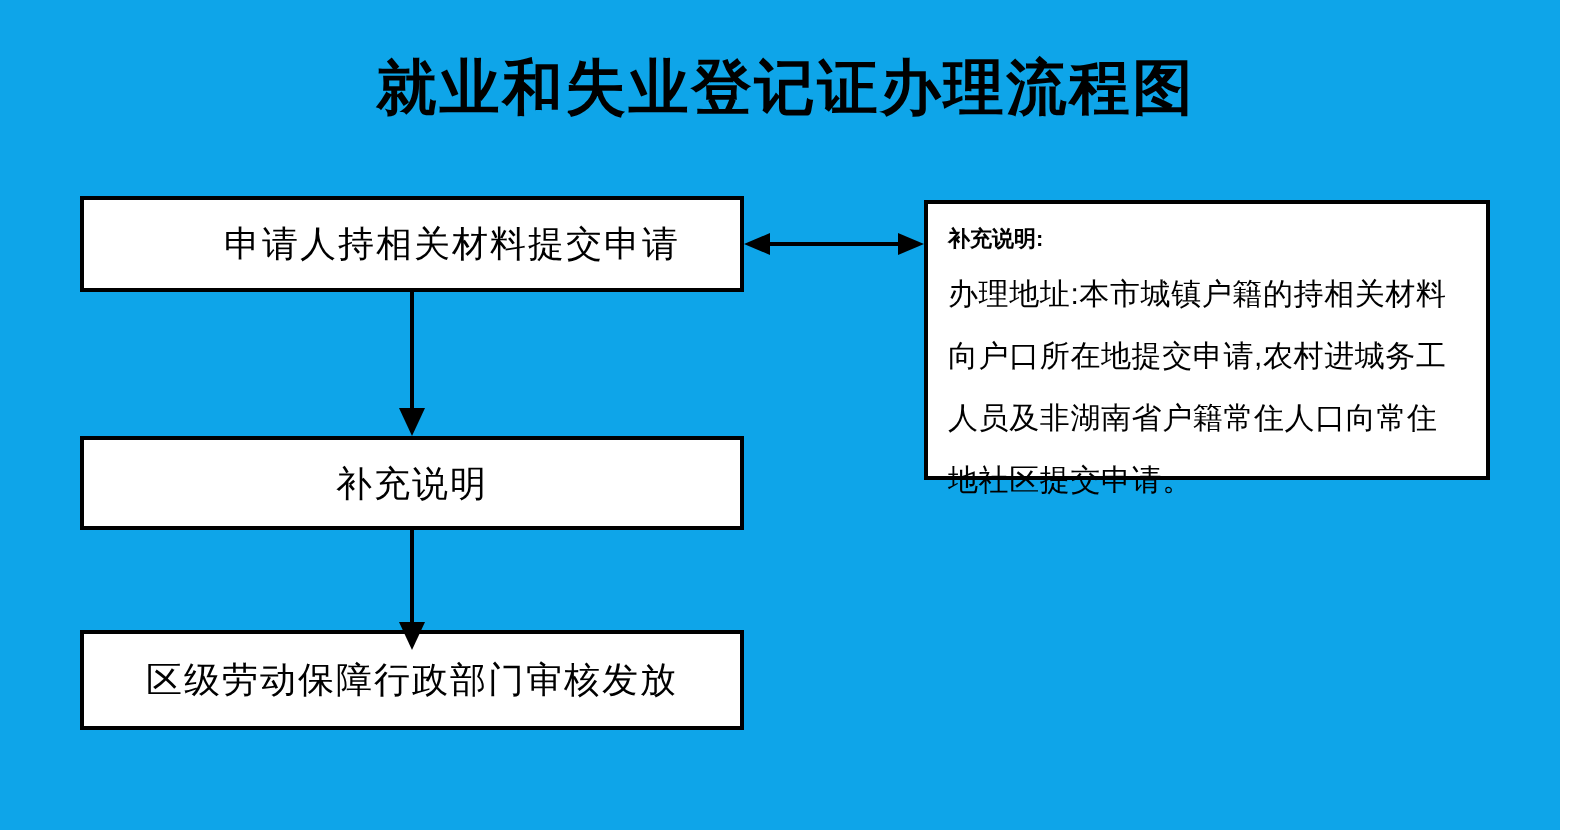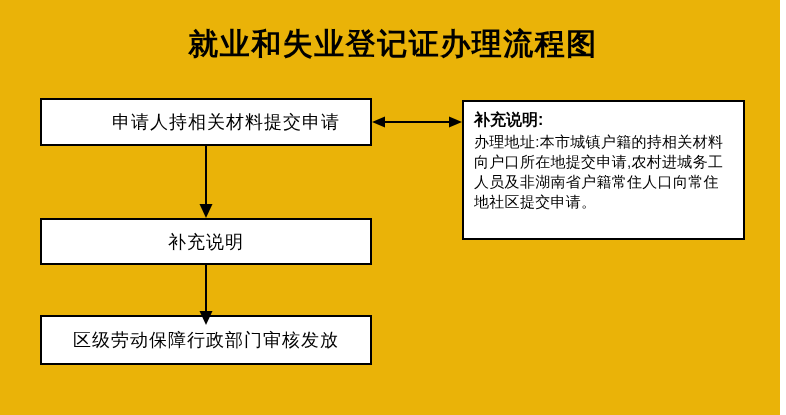--- a/index.html
+++ b/index.html
@@ -4,21 +4,21 @@
 <style>
   html, body {
     margin: 0;
     padding: 0;
     background: #ffffff;
   }
   .canvas {
     position: relative;
     width: 780px;
     height: 415px;
-    background: #eab308;
+    background: #0ea5e9;
     font-family: "Liberation Sans", sans-serif;
     color: #000000;
     overflow: hidden;
   }
   .title {
     position: absolute;
     left: 0;
     top: 24px;
     width: 786px;
     text-align: center;
@@ -46,27 +46,27 @@
   .step-2 { top: 218px; height: 47px; }
   .step-3 { top: 315px; height: 50px; }
   .note {
     left: 462px;
     top: 100px;
     width: 283px;
     height: 140px;
     padding: 6px 10px;
   }
   .note-heading {
-    font-size: 16px;
+    font-size: 11px;
     font-weight: bold;
     line-height: 24px;
   }
   .note-body {
     font-size: 15px;
-    line-height: 20px;
+    line-height: 31px;
     letter-spacing: 0.3px;
   }
   .arrows {
     position: absolute;
     left: 0;
     top: 0;
     width: 786px;
     height: 415px;
   }
 </style>

